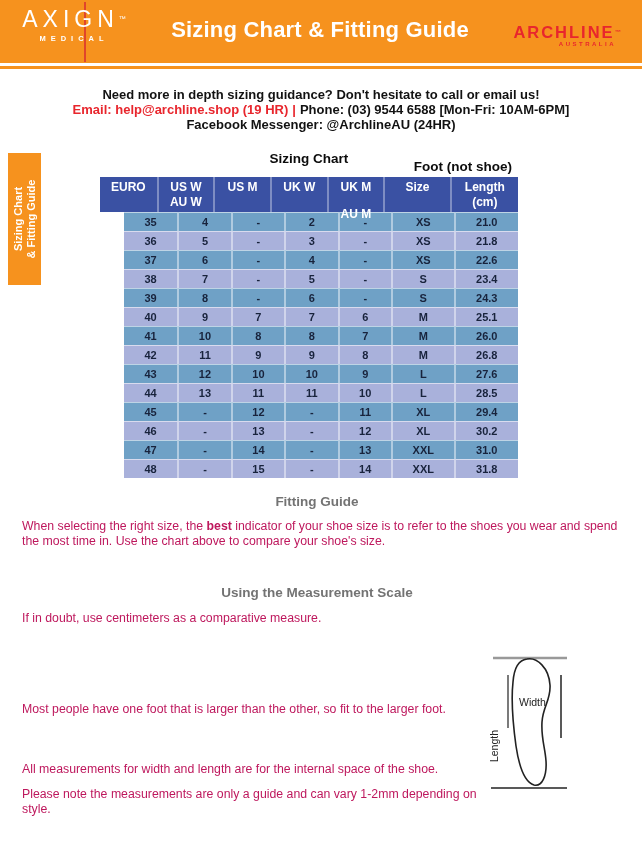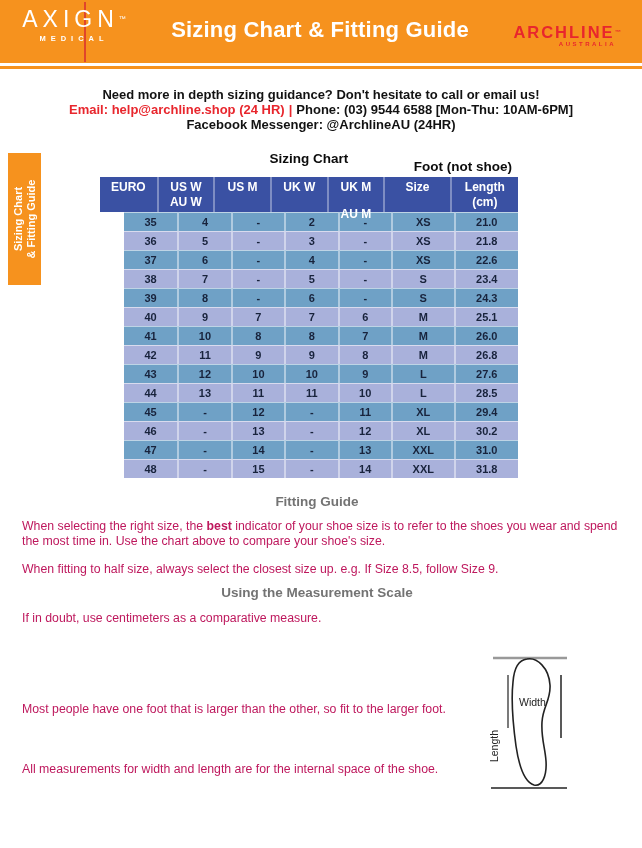--- a/index.html
+++ b/index.html
@@ -99,21 +99,21 @@
     <div class="archline">
       <div class="arch-name"><span>ARCHLINE</span><span class="tm2">™</span></div>
       <div class="arch-sub">AUSTRALIA</div>
     </div>
   </header>
   <div class="orange-rule"></div>
 
   <div class="contact">
     <div>Need more in depth sizing guidance? Don't hesitate to call or email us!</div>
     <div>
-      <span class="red">Email: help@archline.shop (24 HR)</span><span class="red sep">|</span><span>Phone: (03) 9544 6588 [Mon-Thu: 10AM-6PM]</span>
+      <span class="red">Email: help@archline.shop (19 HR)</span><span class="red sep">|</span><span>Phone: (03) 9544 6588 [Mon-Fri: 10AM-6PM]</span>
     </div>
     <div>Facebook Messenger: @ArchlineAU (24HR)</div>
   </div>
 
   <div class="side-tab">
     <div class="side-tab-text"><span>Sizing Chart</span><br><span>&amp; Fitting Guide</span></div>
   </div>
 
   <div class="chart-title">Sizing Chart</div>
   <div class="foot-note">Foot (not shoe)</div>
@@ -269,26 +269,26 @@
           <div class="tcell c3">-</div>
           <div class="tcell c4">14</div>
           <div class="tcell c5">XXL</div>
           <div class="tcell c6">31.8</div>
         </div>
       </div>
   </div>
 
   <h3 class="h-center h-fitting">Fitting Guide</h3>
   <p class="para p1"><span>When selecting the right size, the </span><b>best</b><span> indicator of your shoe size is to refer to the shoes you wear and spend the most time in. Use the chart above to compare your shoe's size.</span></p>
-  <p class="para p2">When fitting to half size, always select the closest size up. e.g. If Size 8.5, follow Size 9.</p>
 
   <h3 class="h-center h-measure">Using the Measurement Scale</h3>
   <p class="para p3">If in doubt, use centimeters as a comparative measure.</p>
   <p class="para p5">Most people have one foot that is larger than the other, so fit to the larger foot.</p>
   <p class="para p6">All measurements for width and length are for the internal space of the shoe.</p>
+  <p class="para p7">Please note the measurements are only a guide and can vary 1-2mm depending on style.</p>
 
   <svg class="foot-diagram" viewBox="0 0 92 145" xmlns="http://www.w3.org/2000/svg">
     <line x1="6" y1="8" x2="80" y2="8" stroke="#999" stroke-width="2.5"></line>
     <line x1="4" y1="138" x2="80" y2="138" stroke="#222" stroke-width="1.5"></line>
     <path fill="none" stroke="#222" stroke-width="1.6" d="M40,9 C31,10 27,19 26,32 C24,50 26,74 29,96 C32,116 37,132 47,135 C55,137 60,126 59,111 C58,97 54,88 55,72 C56,56 64,50 63,35 C62,18 50,7 40,9 Z"></path>
     <line x1="21" y1="25" x2="21" y2="78" stroke="#222" stroke-width="1.2"></line>
     <line x1="74" y1="25" x2="74" y2="88" stroke="#222" stroke-width="1.5"></line>
     <text x="11" y="96" font-size="10.5" text-anchor="middle" transform="rotate(-90 11 96)">Length</text>
     <text x="32" y="56" font-size="10.5">Width</text>
   </svg>

